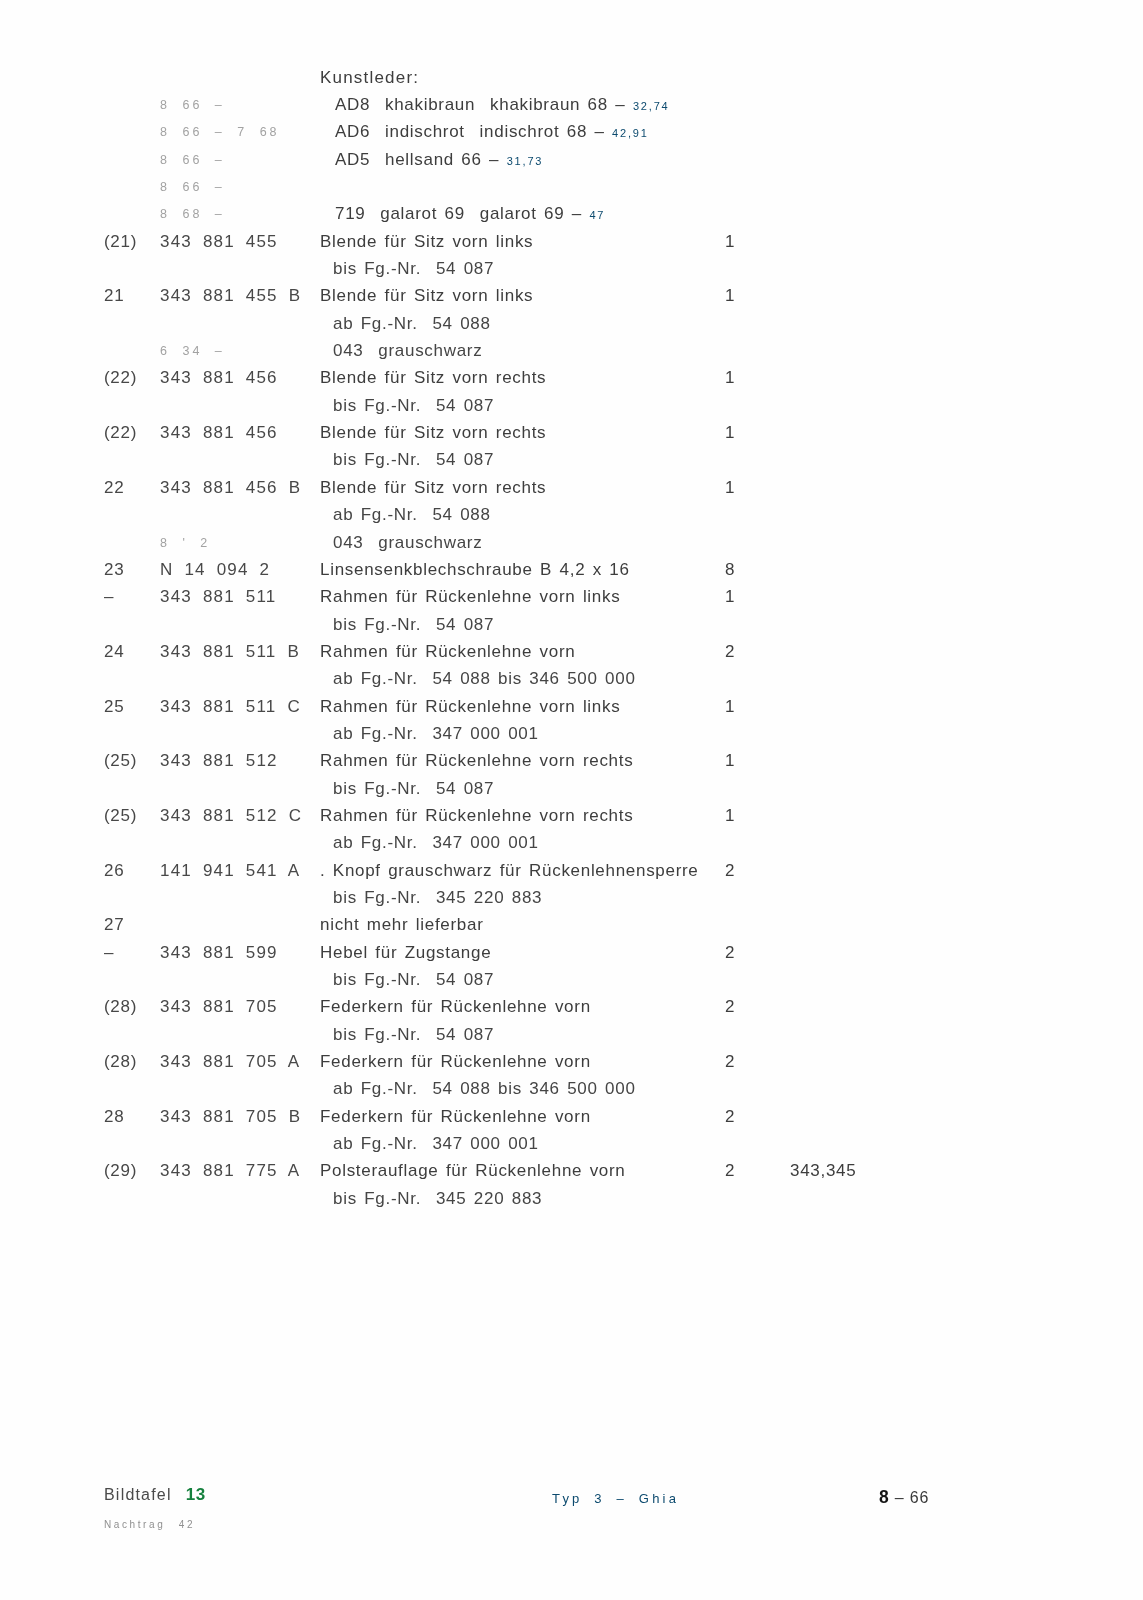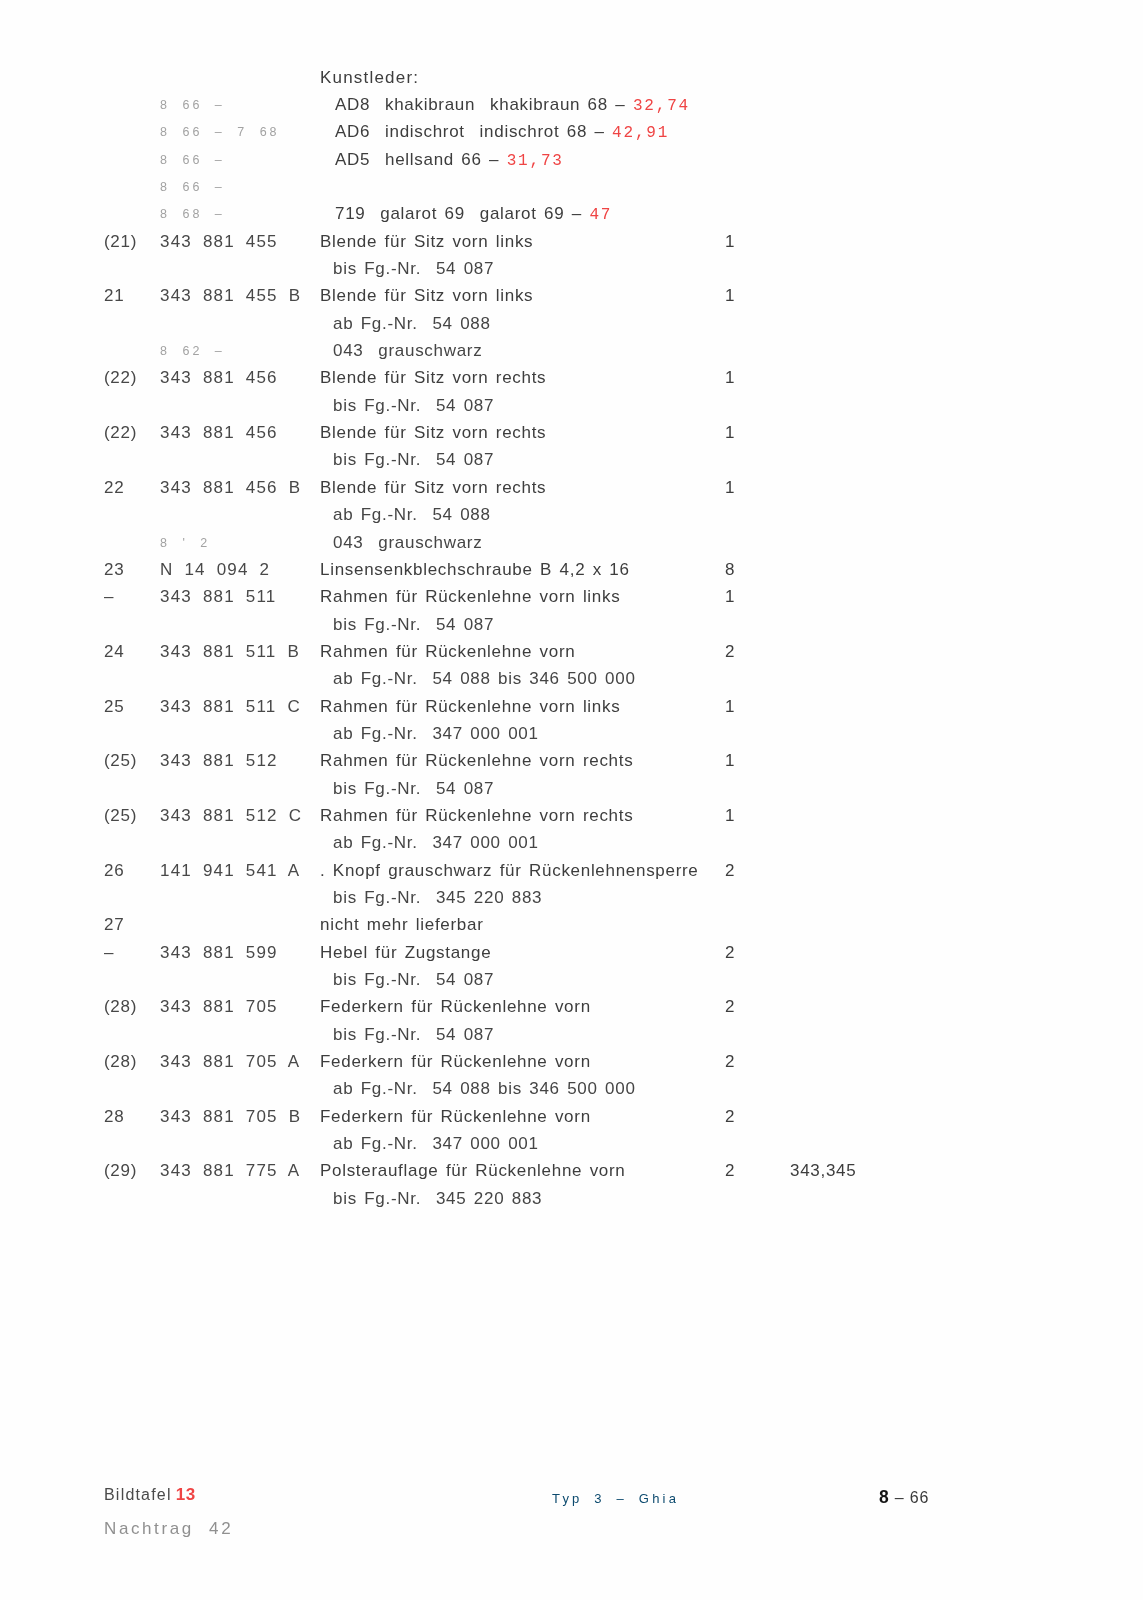--- a/index.html
+++ b/index.html
@@ -33,30 +33,30 @@
   .row.sub   .c-desc  { padding-left:13px; color:#454545; }
   .row.color .c-desc  { padding-left:15px; }
   .row.color .c-part,
   .row.faint .c-part  {
     font-size:12.5px;
     color:#a2a2a2;
     letter-spacing:3px;
     word-spacing:6px;
     align-self:center;
   }
-  .desc-small { font-size:16px; letter-spacing:1.8px; color:#ef4444;font-family:Liberation Mono, monospace; }
+  .desc-small { font-size:11px; letter-spacing:1.8px; color:#0c4a6e; }
 
   .footer-left {
     position:absolute; left:104px; top:1485px;
     font-size:16px; letter-spacing:1.2px; color:#4a4a4a;
   }
-  .plate-number { font-weight:bold; font-size:17px; color:#ef4444; margin-left:4px; letter-spacing:0.5px; }
+  .plate-number { font-weight:bold; font-size:17px; color:#15803d; margin-left:14px; letter-spacing:0.5px; }
   .supplement {
     position:absolute; left:104px; top:1519px;
-    font-size:17px; letter-spacing:2.6px; word-spacing:8px; color:#909090;
+    font-size:10px; letter-spacing:2.6px; word-spacing:8px; color:#909090;
   }
   .footer-center {
     position:absolute; left:552px; top:1491px;
     font-size:13px; letter-spacing:3.2px; word-spacing:5px; color:#0c4a6e;
   }
   .footer-right {
     position:absolute; left:879px; top:1487px;
     font-size:16px; letter-spacing:0.8px; color:#3a3a3a;
   }
   .page-bold { font-weight:bold; font-size:17.5px; color:#141414; }
@@ -131,21 +131,21 @@
     </div>
       <div class="row sub">
       <span class="c-item"></span>
       <span class="c-part"></span>
       <span class="c-desc"><span>ab Fg.-Nr.  54 088</span><span class="desc-small"></span></span>
       <span class="c-qty"></span>
       <span class="c-models"></span>
     </div>
       <div class="row sub faint">
       <span class="c-item"></span>
-      <span class="c-part">8 62 –</span>
+      <span class="c-part">6 34 –</span>
       <span class="c-desc"><span>043  grauschwarz</span><span class="desc-small"></span></span>
       <span class="c-qty"></span>
       <span class="c-models"></span>
     </div>
       <div class="row">
       <span class="c-item">(22)</span>
       <span class="c-part">343 881 456</span>
       <span class="c-desc"><span>Blende für Sitz vorn rechts</span><span class="desc-small"></span></span>
       <span class="c-qty">1</span>
       <span class="c-models"></span>

